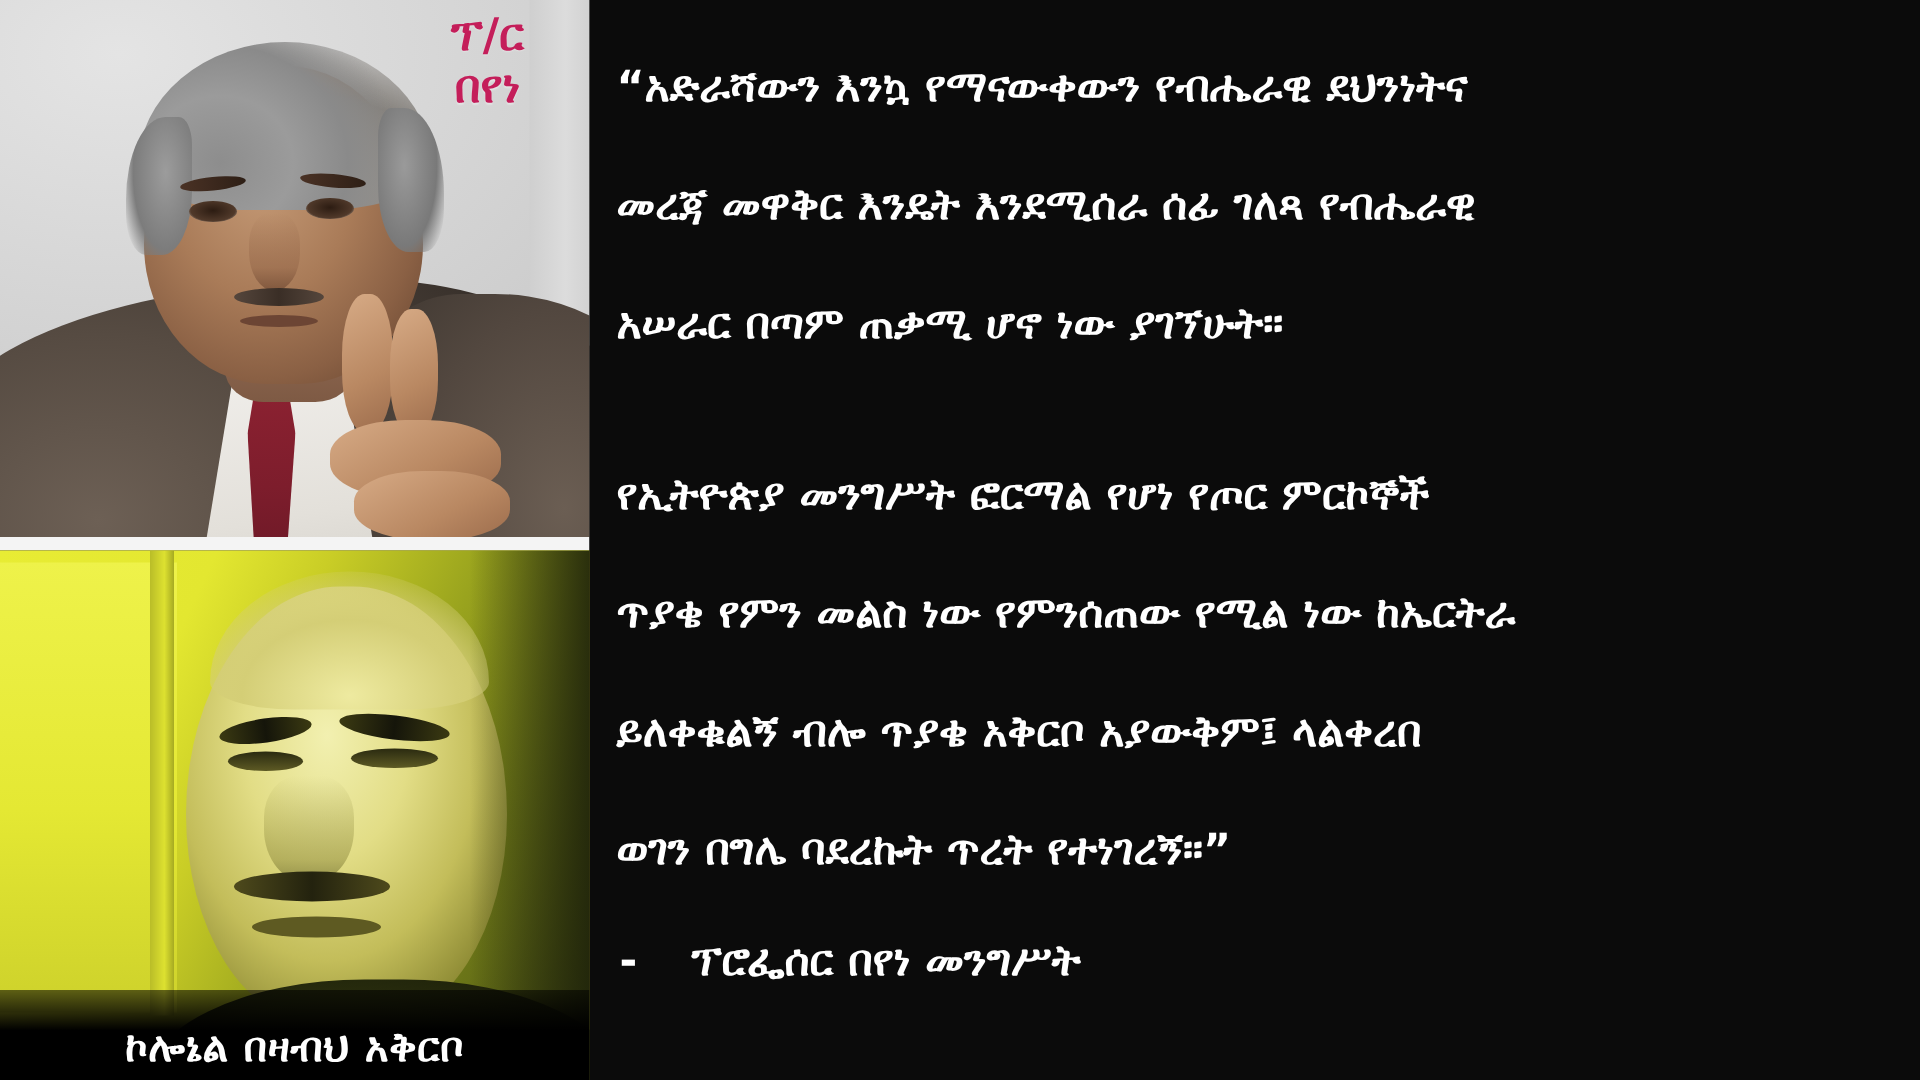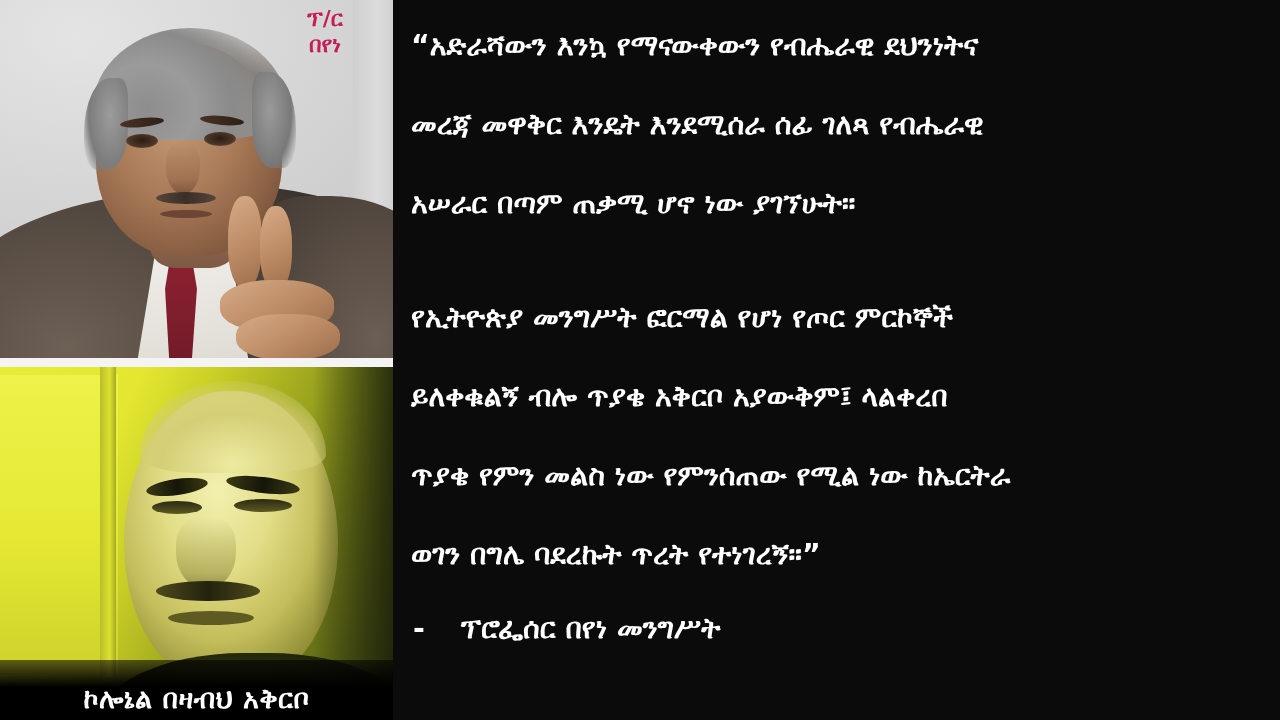--- a/index.html
+++ b/index.html
@@ -227,33 +227,33 @@
     line-height:1.1;
     text-shadow:0 1px 2px rgba(0,0,0,.9);
   }
 
   
   #photo-label {
     position:absolute; right:4px; top:6px;
     width:128px;
     text-align:center;
     color:#c41e5a;
-    font-size:22px;
+    font-size:30px;
     font-weight:700;
     line-height:1.17;
     text-shadow:0 1px 1px rgba(255,255,255,.35);
   }
   #photo-label div { white-space:nowrap; }
 
   
   #text-panel {
     position:absolute; left:393px; top:0;
     width:887px; height:720px;
     background:#0b0b0b;
-    padding:6px 24px 10px 18px;
+    padding:18px 24px 10px 18px;
   }
   .quote-block { }
   .qline {
     color:#ffffff;
     font-size:28.5px;
     font-weight:700;
     line-height:79px;
     white-space:nowrap;
     letter-spacing:0px;
   }
@@ -333,22 +333,22 @@
     <div class="quote-block">
       <div class="qline">“አድራሻውን እንኳ የማናውቀውን የብሔራዊ ደህንነትና</div>
       <div class="qline">መረጃ መዋቅር እንዴት እንደሚሰራ ሰፊ ገለጻ የብሔራዊ</div>
       <div class="qline">አሠራር በጣም ጠቃሚ ሆኖ ነው ያገኘሁት።</div>
     </div>
 
     <div class="para-gap"></div>
 
     <div class="quote-block">
       <div class="qline">የኢትዮጵያ መንግሥት ፎርማል የሆነ የጦር ምርኮኞች</div>
+      <div class="qline">ጥያቄ የምን መልስ ነው የምንሰጠው የሚል ነው ከኤርትራ</div>
       <div class="qline">ይለቀቁልኝ ብሎ ጥያቄ አቅርቦ አያውቅም፤ ላልቀረበ</div>
-      <div class="qline">ጥያቄ የምን መልስ ነው የምንሰጠው የሚል ነው ከኤርትራ</div>
       <div class="qline">ወገን በግሌ ባደረኩት ጥረት   የተነገረኝ።”</div>
     </div>
 
     <div id="attribution">
       <span class="dash">-</span><span>ፕሮፌሰር በየነ መንግሥት</span>
     </div>
   </div>
 
 </div>
 

